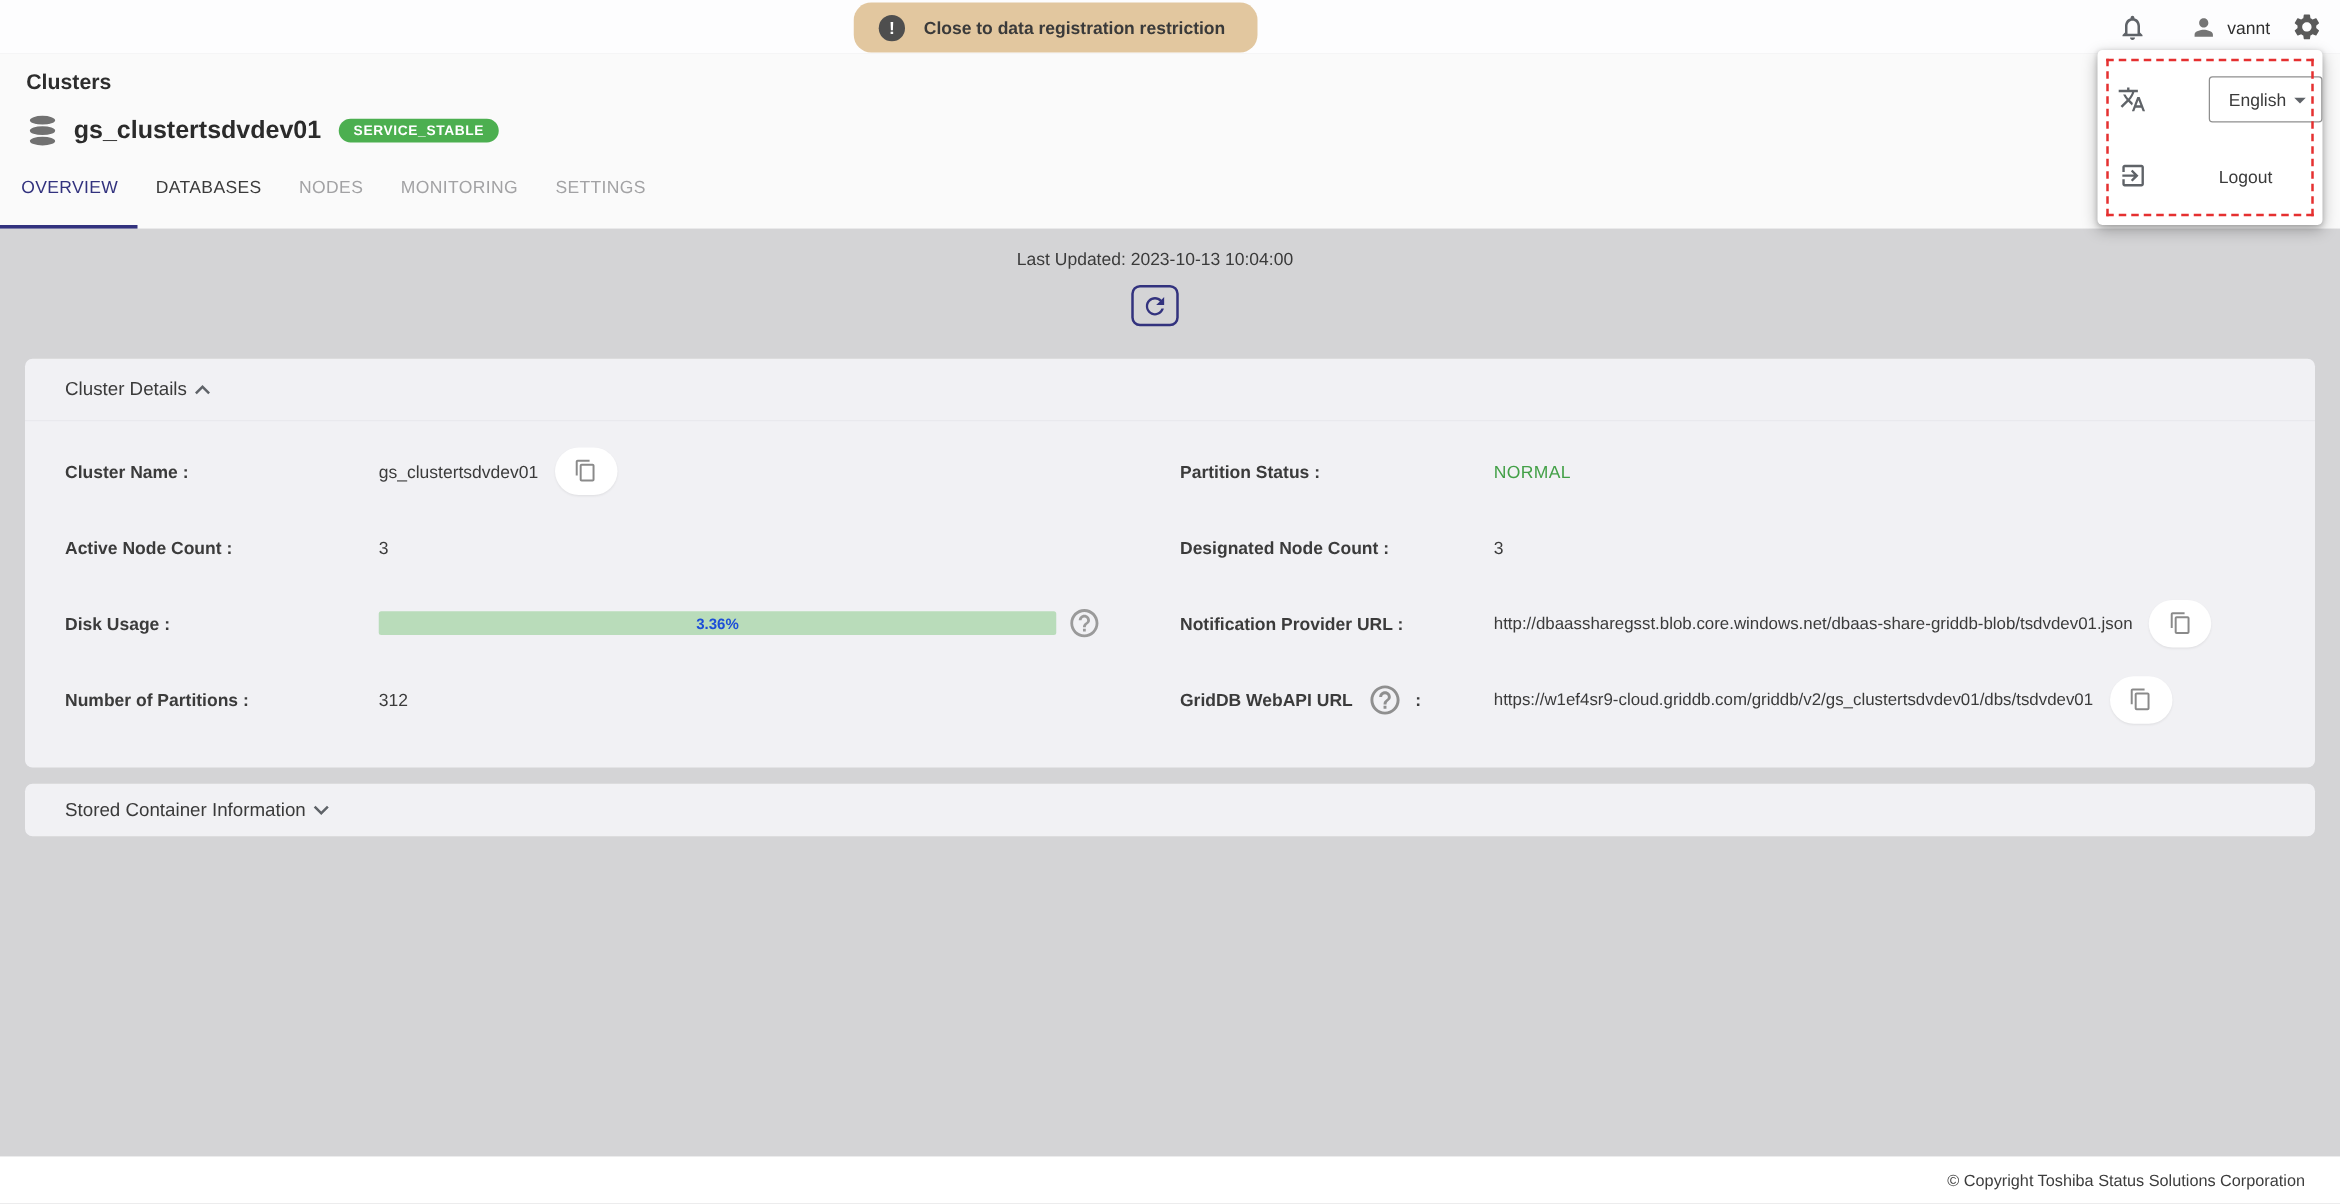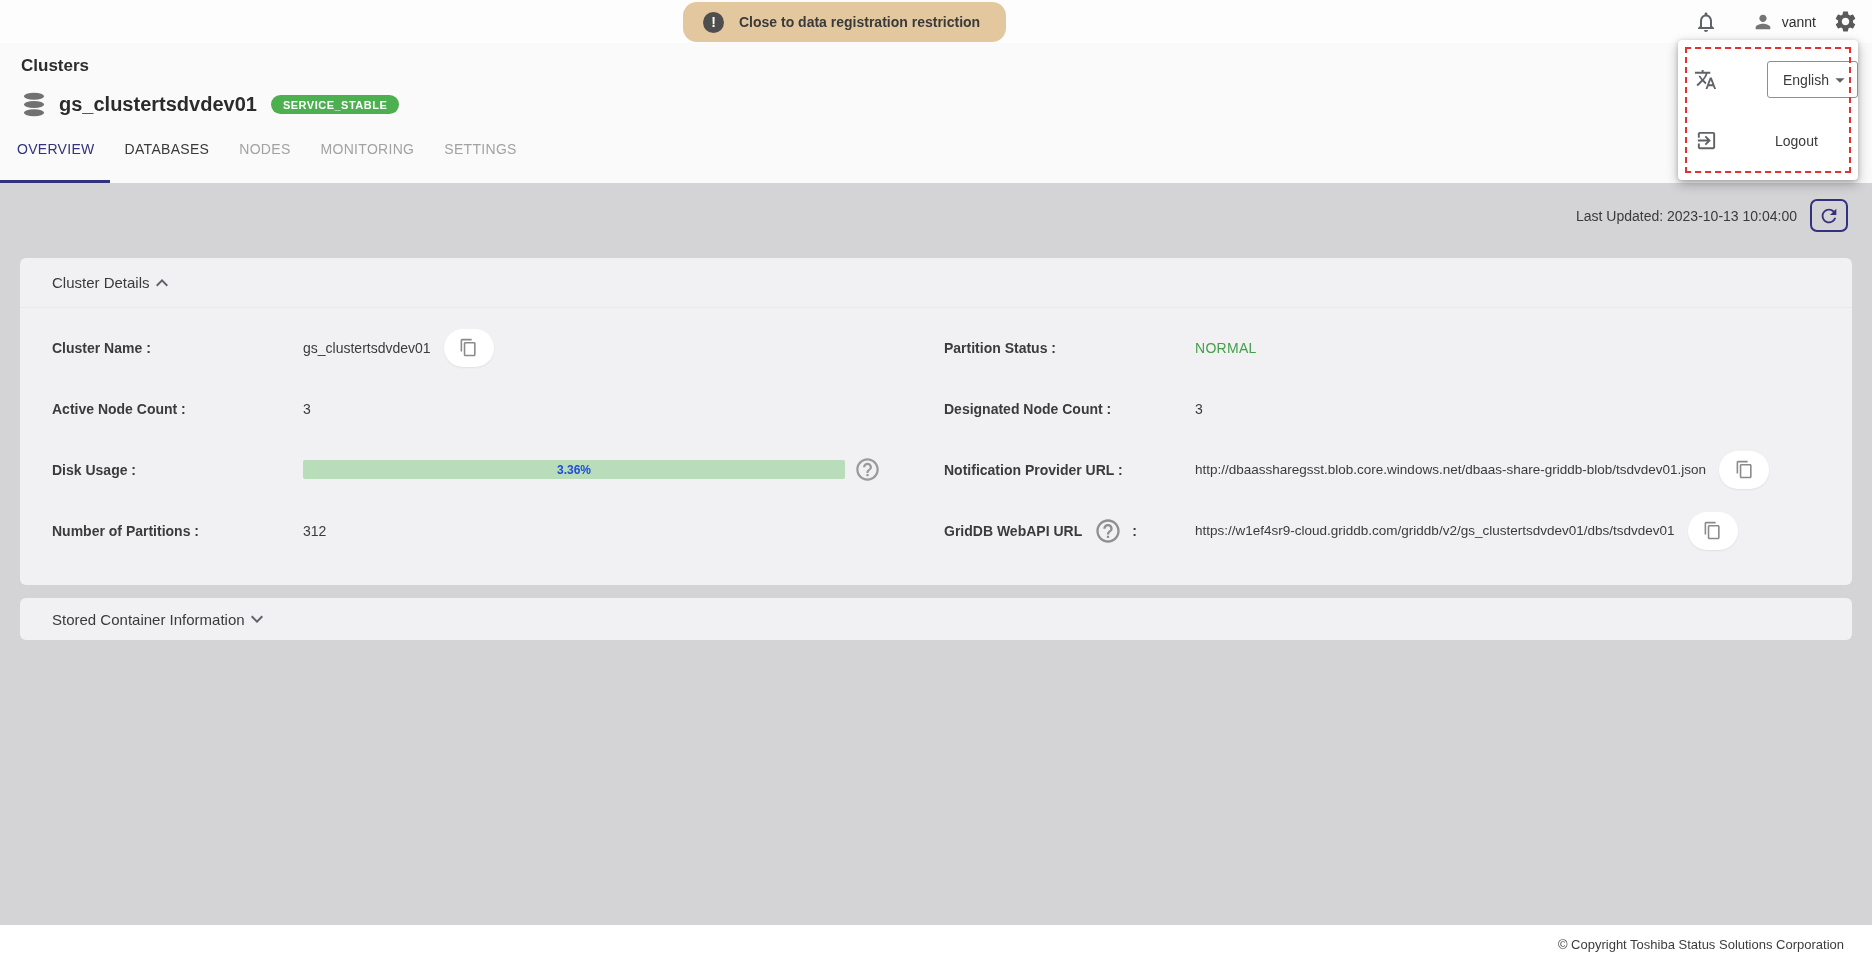--- a/index.html
+++ b/index.html
@@ -51,21 +51,21 @@
     font-size:14px; font-weight:400; letter-spacing:.3px;
     padding:2px 15px 23px; cursor:pointer; border-bottom:3px solid transparent;
   }
   .tab.first{padding-left:17px;}
   .tab.active{color:var(--accent,#32327e); border-bottom-color:var(--accent,#32327e);}
   .tab.enabled{color:#3a3a3a;}
   .tab.disabled{color:var(--muted,#a2a2a4); cursor:default;}
 
   
   .content{flex:1 1 auto; background:var(--page-bg,#d4d4d6); position:relative;}
-  .toolbar{display:flex; justify-content:flex-end; align-items:center; gap:13px; padding:16px 24px 0 0;}
+  .toolbar{display:flex; justify-content:flex-end; align-items:center; gap:13px; padding:16px 24px 0 0;flex-direction:column;}
   .last-updated{font-size:14px; color:#3a3a3a;}
   .refresh-btn{
     width:38px; height:33px; border:2px solid var(--accent,#32327e); border-radius:7px;
     background:transparent; display:flex; align-items:center; justify-content:center; cursor:pointer;
   }
 
   .card{margin:0 20px; background:var(--card-bg,#f1f1f4); border-radius:6px;}
   .card.details{margin-top:26px;}
   .card.stored{margin-top:13px;}
   .card-header{

